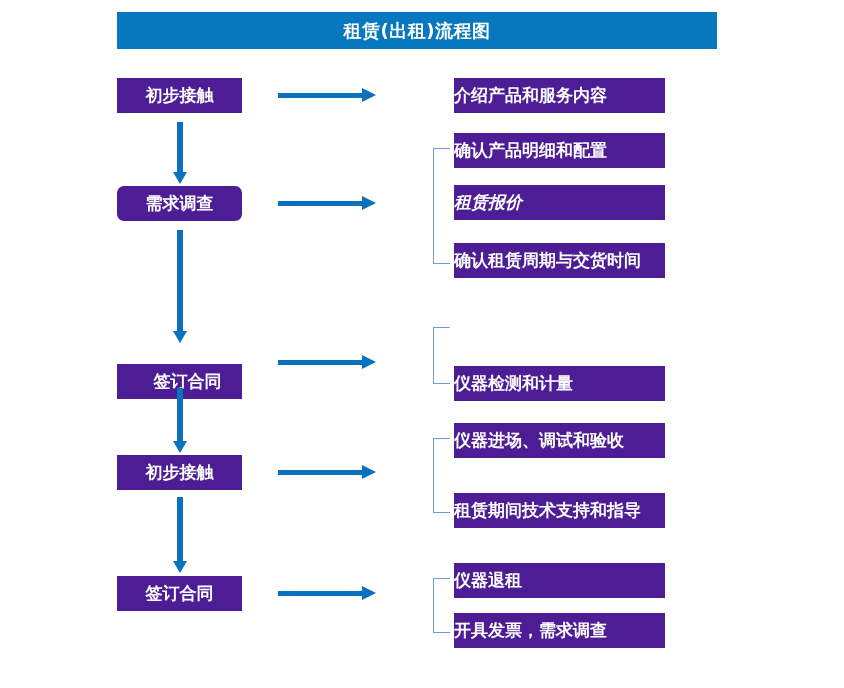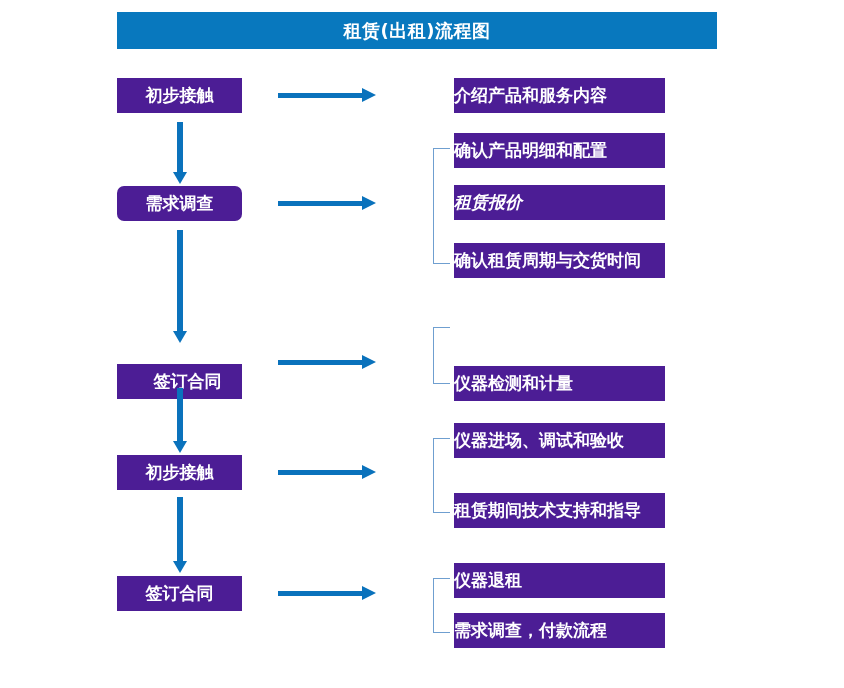--- a/index.html
+++ b/index.html
@@ -219,16 +219,16 @@
   <div class="box detail-box" style="top:423px;">
     <span class="box-label">仪器进场、调试和验收</span>
   </div>
   <div class="box detail-box" style="top:493px;">
     <span class="box-label">租赁期间技术支持和指导</span>
   </div>
   <div class="box detail-box" style="top:563px;">
     <span class="box-label">仪器退租</span>
   </div>
   <div class="box detail-box" style="top:613px;">
-    <span class="box-label">需求调查，付款流程</span>
+    <span class="box-label">开具发票，需求调查</span>
   </div>
 
 </div>
 
 </body></html>

